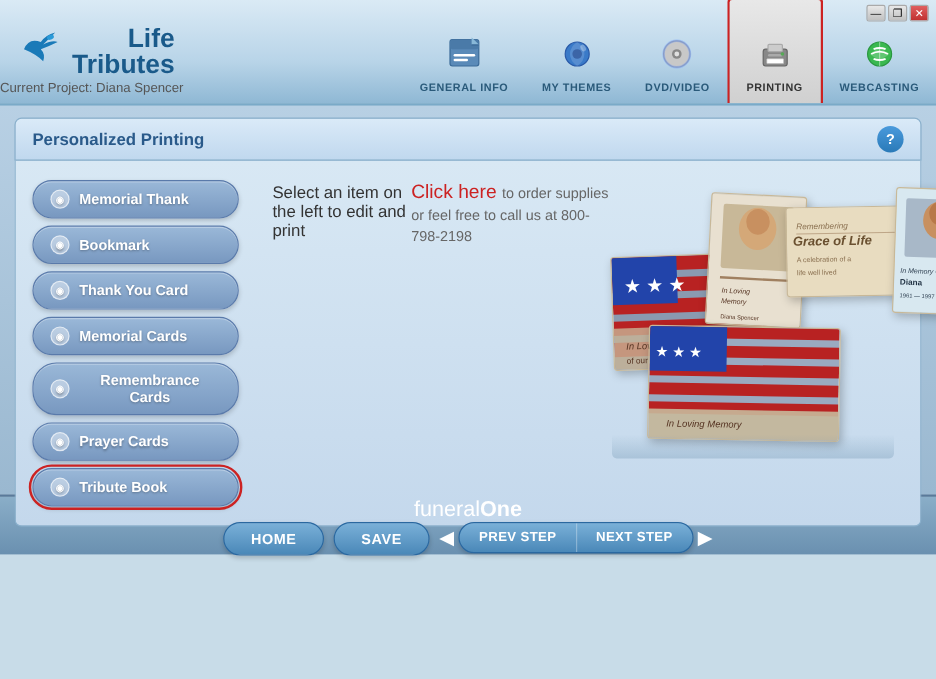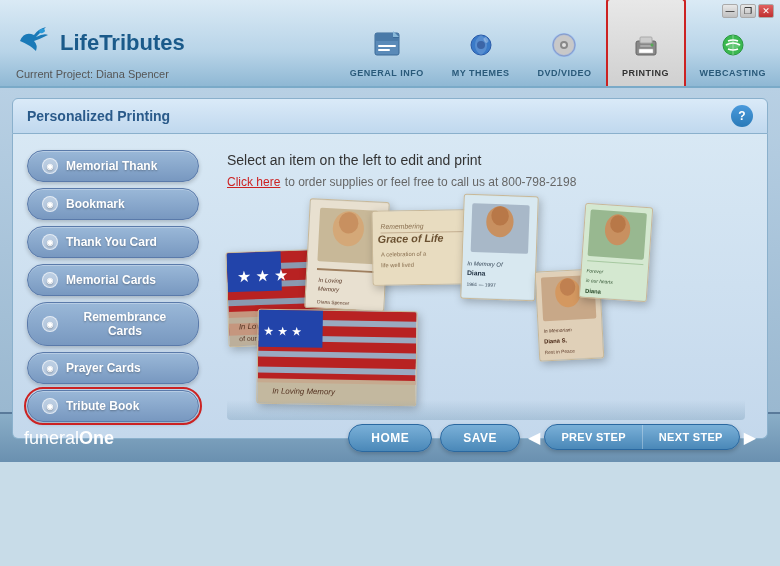--- a/index.html
+++ b/index.html
@@ -23,42 +23,42 @@
 
     .logo-area {
       display: flex;
       align-items: center;
       padding: 8px 16px;
       flex: 0 0 220px;
     }
 
     .logo-text {
       display: flex;
-      flex-direction: row;
+      flex-direction: column;
       text-align: right;
     }
 
     .logo-life {
       font-size: 22px;
       font-weight: bold;
       color: #1a5a8a;
       line-height: 1;
     }
 
     .logo-tributes {
       font-size: 22px;
       font-weight: bold;
       color: #1a5a8a;
       line-height: 1;
     }
 
     .current-project {
       position: absolute;
       bottom: 6px;
-      left: 16px;
+      left: 0;
       font-size: 11px;
       color: #555;
     }
 
     .nav-tabs {
       display: flex;
       align-items: flex-end;
       margin-left: auto;
       padding-bottom: 0;
     }
@@ -205,34 +205,32 @@
 
     .menu-btn.active-selected {
       outline: 2px solid #cc2222;
       outline-offset: 1px;
     }
 
     
     .preview-area {
       flex: 1;
       display: flex;
-      flex-direction: column;
       padding: 8px 12px;
     }
 
     .preview-text {
       font-size: 14px;
       color: #333;
       margin-bottom: 4px;
     }
 
     .preview-link {
-      font-size: 12px;
+      font-size: 16px;
       color: #cc2222;
-      text-decoration: underline;
       cursor: pointer;
       display: inline;
     }
 
     .preview-link-text {
       color: #666;
       font-size: 12px;
     }
 
     
@@ -264,20 +262,21 @@
 
     
     .footer {
       background: linear-gradient(180deg, #8aaec8 0%, #6a90b0 100%);
       height: 50px;
       display: flex;
       align-items: center;
       justify-content: space-between;
       padding: 0 24px;
       border-top: 2px solid #5a7a9a;
+      flex-direction: column;
     }
 
     .footer-logo {
       color: white;
       font-size: 18px;
       font-weight: bold;
     }
 
     .footer-logo-funeral {
       font-weight: normal;

